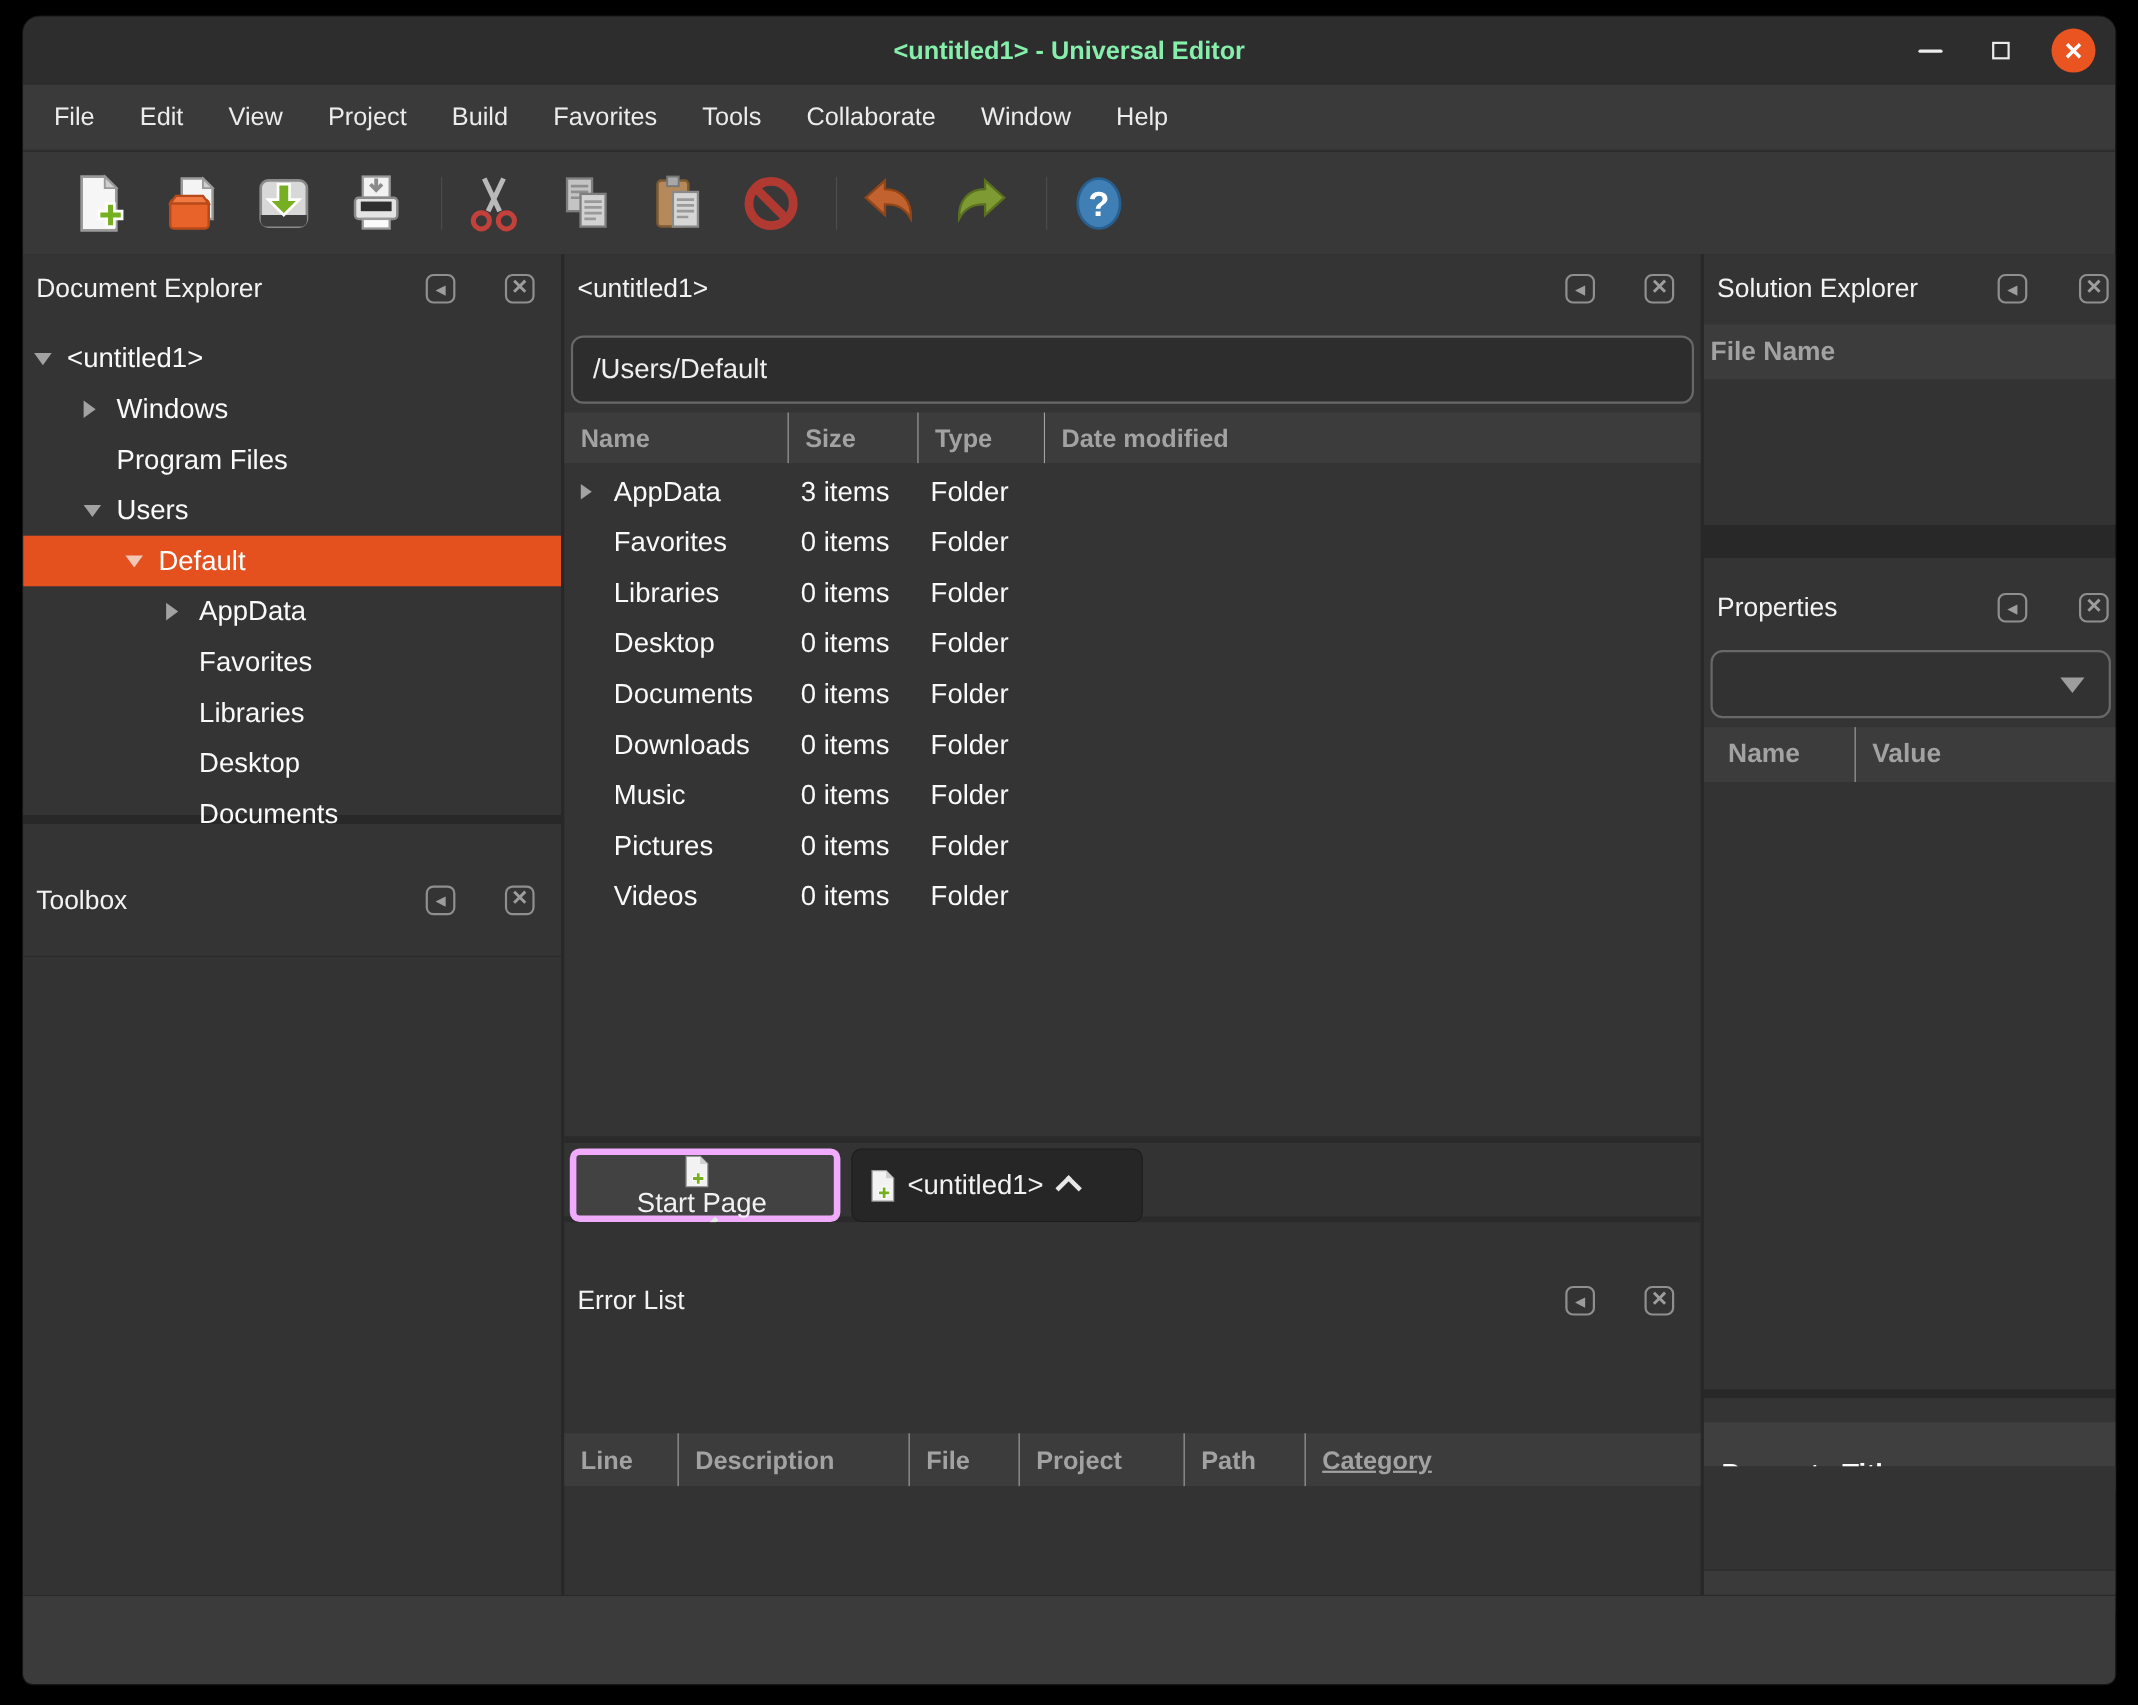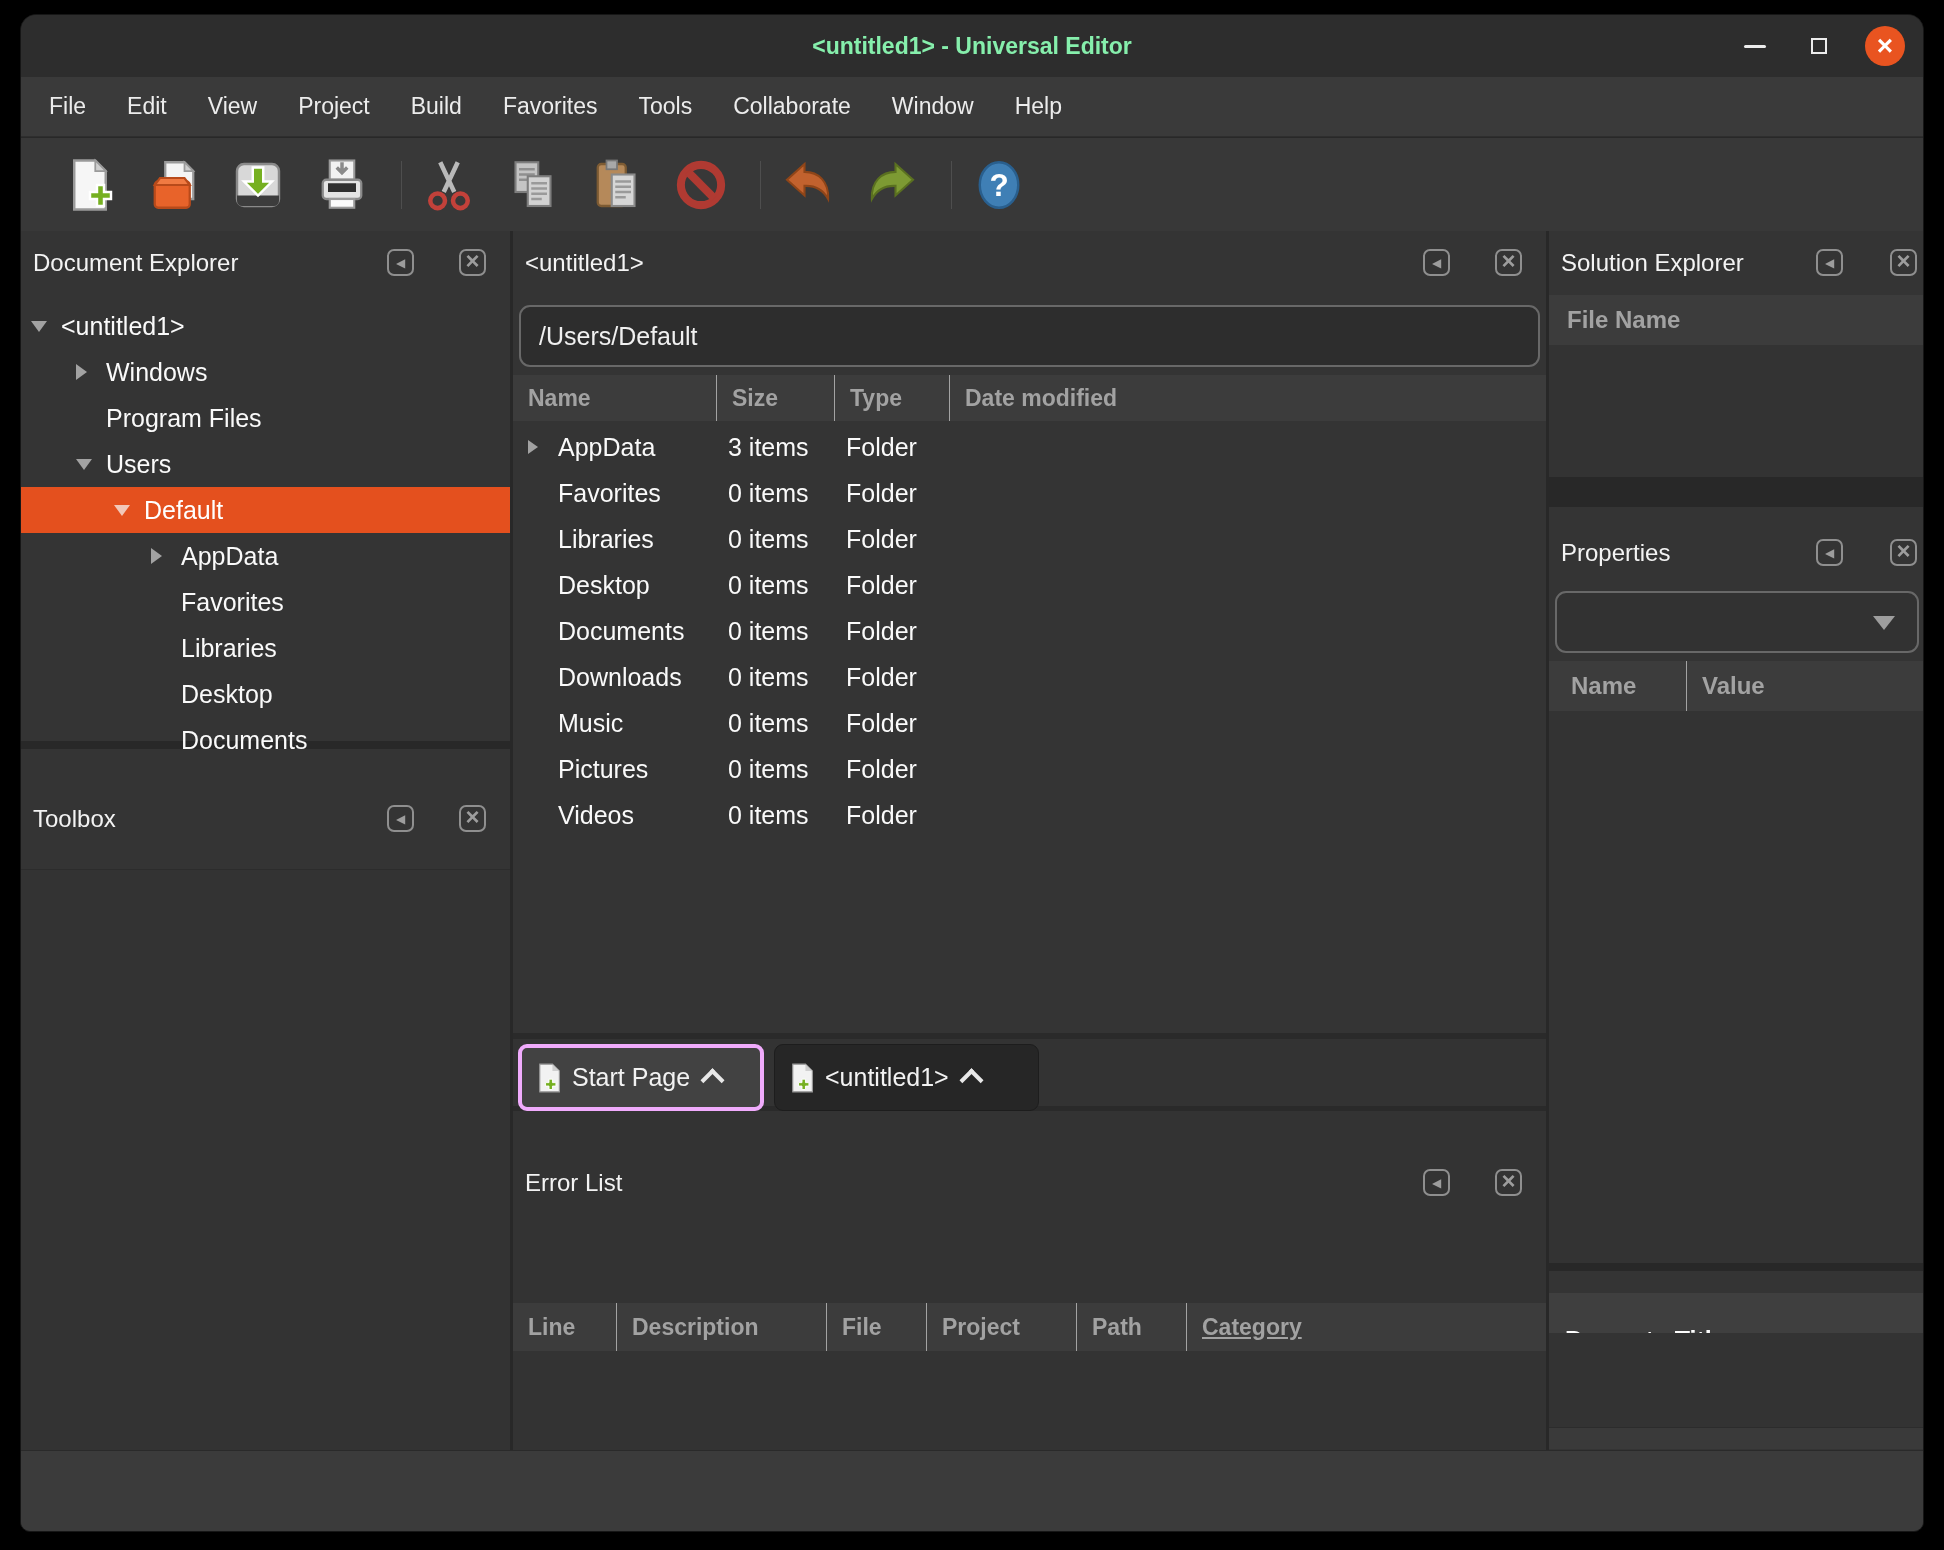--- a/index.html
+++ b/index.html
@@ -50,21 +50,21 @@
   .ghcell + .ghcell{border-left:1px solid #a3a3a3;}
   
   .frow{height:46px;display:flex;align-items:center;font-size:25px;color:#fafafa;}
   .fc{box-sizing:border-box;display:flex;align-items:center;}
   .pathbox{position:absolute;background:#2d2d2d;border:2px solid #686868;border-radius:11px;
     display:flex;align-items:center;padding-left:18px;font-size:25px;color:#f0f0f0;box-sizing:border-box;}
   
   .tabbar{position:absolute;background:#333;border-top:6px solid #2a2a2a;border-bottom:5px solid #2a2a2a;box-sizing:border-box;}
   .tab{position:absolute;top:5px;height:67px;border-radius:9px;display:flex;align-items:center;
     padding:0 20px 0 14px;box-sizing:border-box;font-size:25px;color:#f2f2f2;}
-  .tab.active{background:#424242;border:4px solid #f0abfc;}
+  .tab.active{background:#424242;border:6px solid #f0abfc;flex-direction:column;}
   .tab.inactive{background:#262626;border:1px solid #1d1d1d;}
   .caret-up{width:13px;height:13px;border-top:4px solid #e8e8e8;border-right:4px solid #e8e8e8;
     transform:rotate(-45deg) translate(-2px,2px);margin-left:14px;}
   .docicon{margin-right:10px;display:flex;}
   
   .dropdown{position:absolute;background:#323232;border:2px solid #686868;border-radius:11px;box-sizing:border-box;}
   .dd-caret{position:absolute;right:22px;top:50%;margin-top:-6px;width:0;height:0;
     border-left:11px solid transparent;border-right:11px solid transparent;border-top:14px solid #9d9d9d;}
   .band{position:absolute;box-sizing:border-box;}
   .statusbar{position:absolute;left:0;bottom:0;width:100%;height:80px;background:#3b3b3b;border-top:1px solid #2a2a2a;}
@@ -418,21 +418,21 @@
     <div class="phead" style="top:0;">
       <span class="ptitle">Solution Explorer</span>
     </div>
     <span class="mini" style="top:18px;right:82px;">
         <span class="dk">◀</span>
       </span>
     <span class="mini" style="top:18px;right:8px;">
         <span class="cl">×</span>
       </span>
     <div class="gridhead" style="left:0;top:64px;width:376px;height:50px;">
-      <span class="ghcell" style="width:100%;padding-left:18px;font-size:24px;">File Name</span>
+      <span class="ghcell" style="width:100%;padding-left:6px;font-size:24px;">File Name</span>
     </div>
     <div class="abs" style="left:0;top:114px;width:100%;height:132px;background:#333;"></div>
   </div>
 
   <div class="panel" style="left:1528px;top:492px;width:376px;height:960px;">
     <div class="phead" style="top:14px;">
       <span class="ptitle">Properties</span>
     </div>
     <span class="mini" style="top:32px;right:82px;">
         <span class="dk">◀</span>

